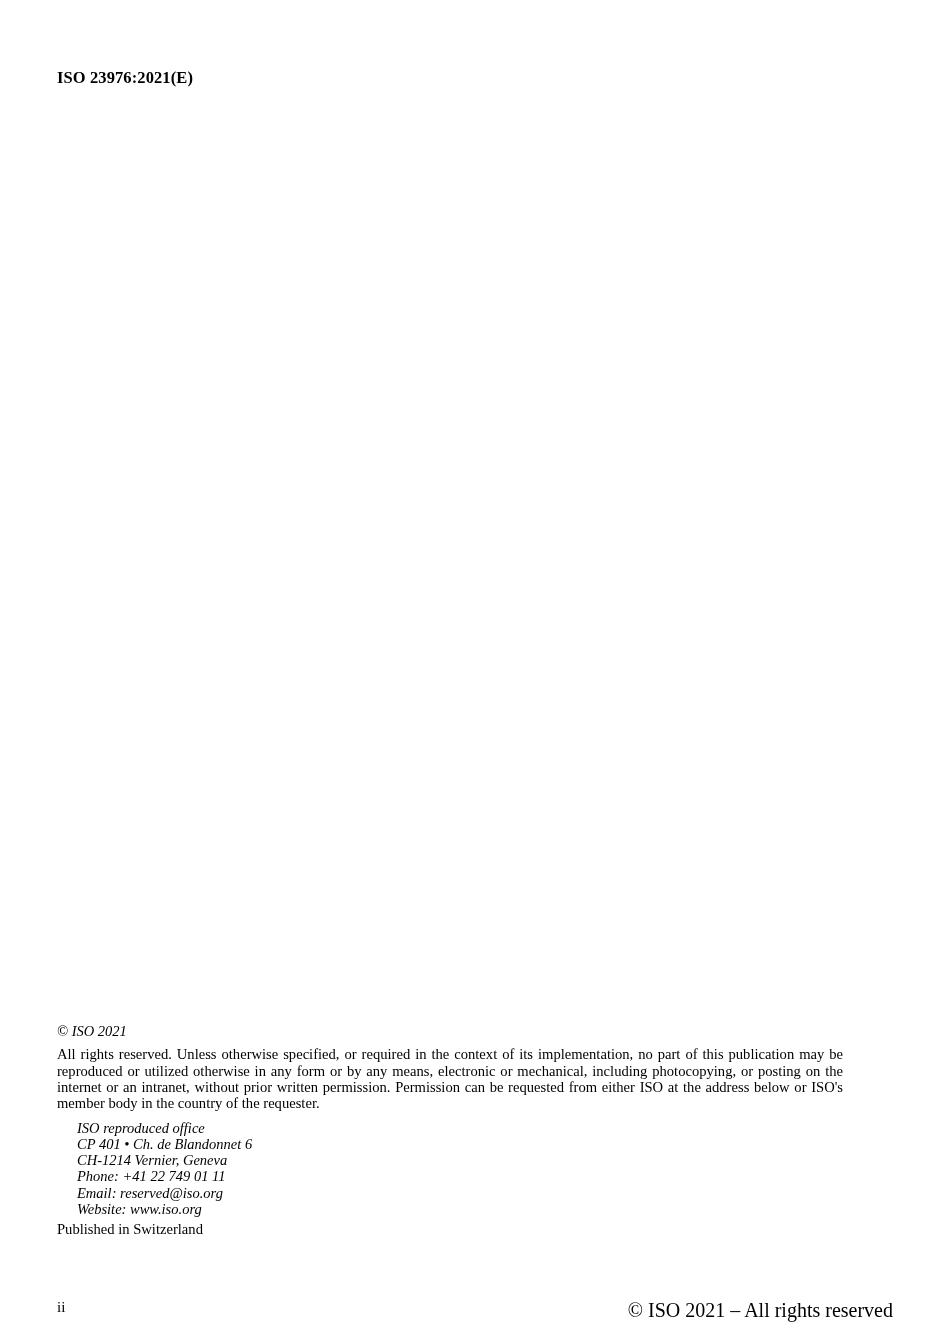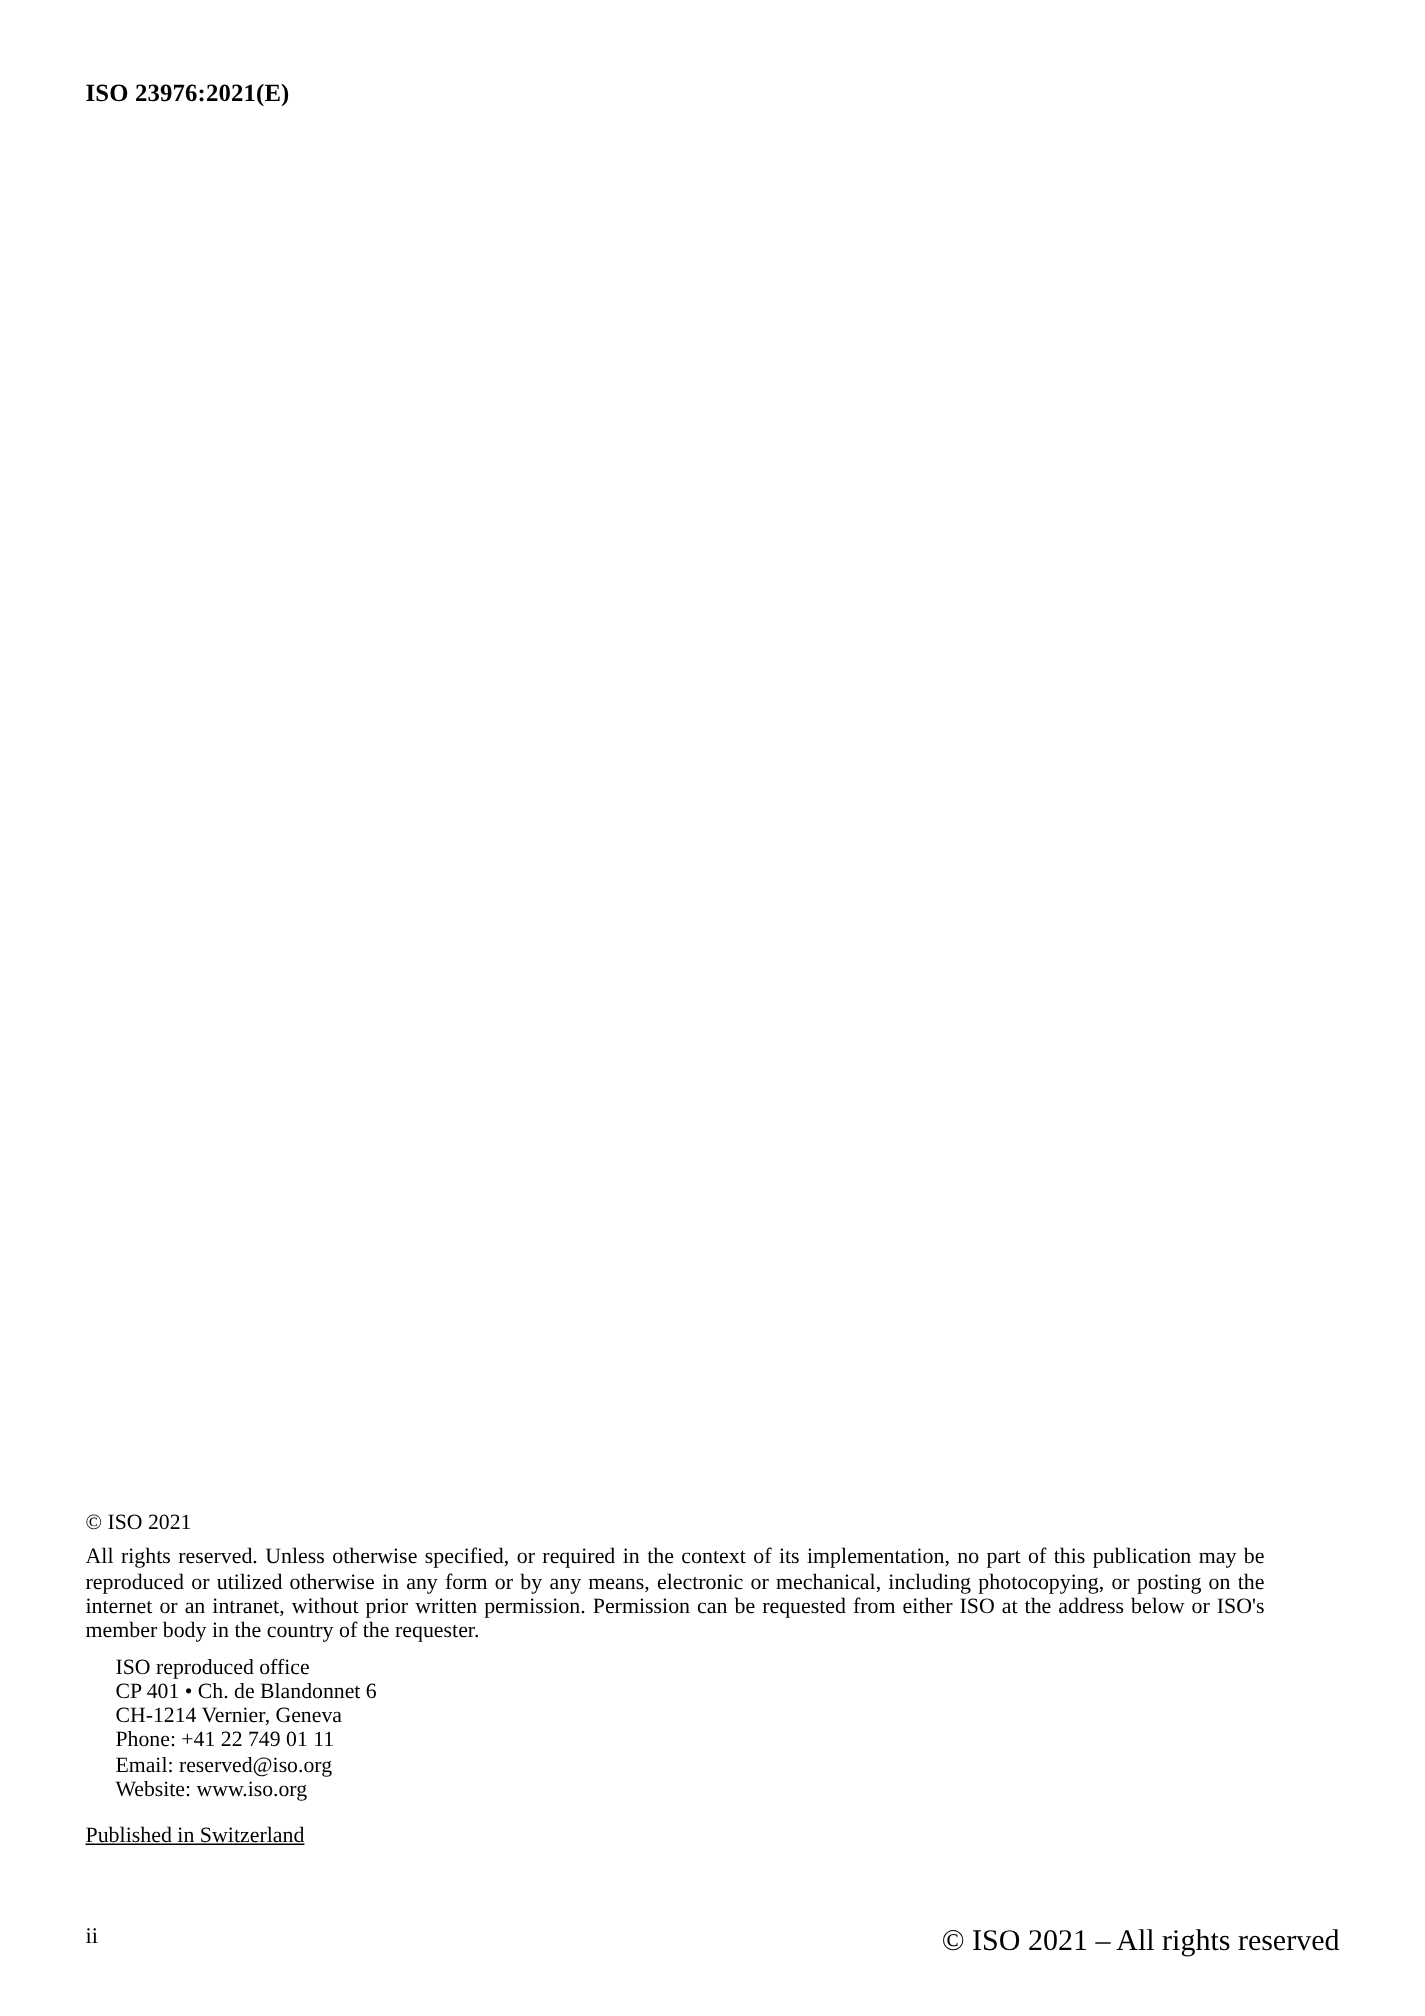--- a/index.html
+++ b/index.html
@@ -12,21 +12,21 @@
     height: 1344px;
     position: relative;
     font-family: "Liberation Serif", serif;
     color: #000000;
     overflow: hidden;
   }
 
   .page {
     position: absolute;
     left: 0;
-    top: 0;
+    top: 16px;
     width: 950px;
     height: 1184px;
   }
 
   
   .doc-header {
     position: absolute;
     left: 57px;
     top: 52px;
     font-family: "Liberation Serif", serif;
@@ -63,20 +63,21 @@
     font-family: "Liberation Serif", serif;
     font-weight: bold;
     font-size: 16.5px;
     letter-spacing: 0.2px;
   }
 
   .cp-line {
     font-family: "Liberation Serif", serif;
     font-size: 14.5px;
     line-height: 16.2px;
+    font-style: italic;
   }
 
   .cp-year {
     margin-top: 12px;
     font-size: 14.5px;
   }
 
   .cp-body {
     margin-top: 7px;
     font-size: 14.6px;
@@ -86,23 +87,22 @@
   }
 
   .cp-address {
     margin-top: 8px;
     margin-left: 20px;
     font-size: 14.5px;
     line-height: 16.2px;
   }
 
   .cp-published {
-    margin-top: 15px;
+    margin-top: 4px;
     font-size: 14.6px;
-    text-decoration: underline;
   }
 
   
   .footer-page {
     position: absolute;
     left: 57px;
     top: 1283px;
     font-size: 15px;
     font-family: "Liberation Serif", serif;
   }

